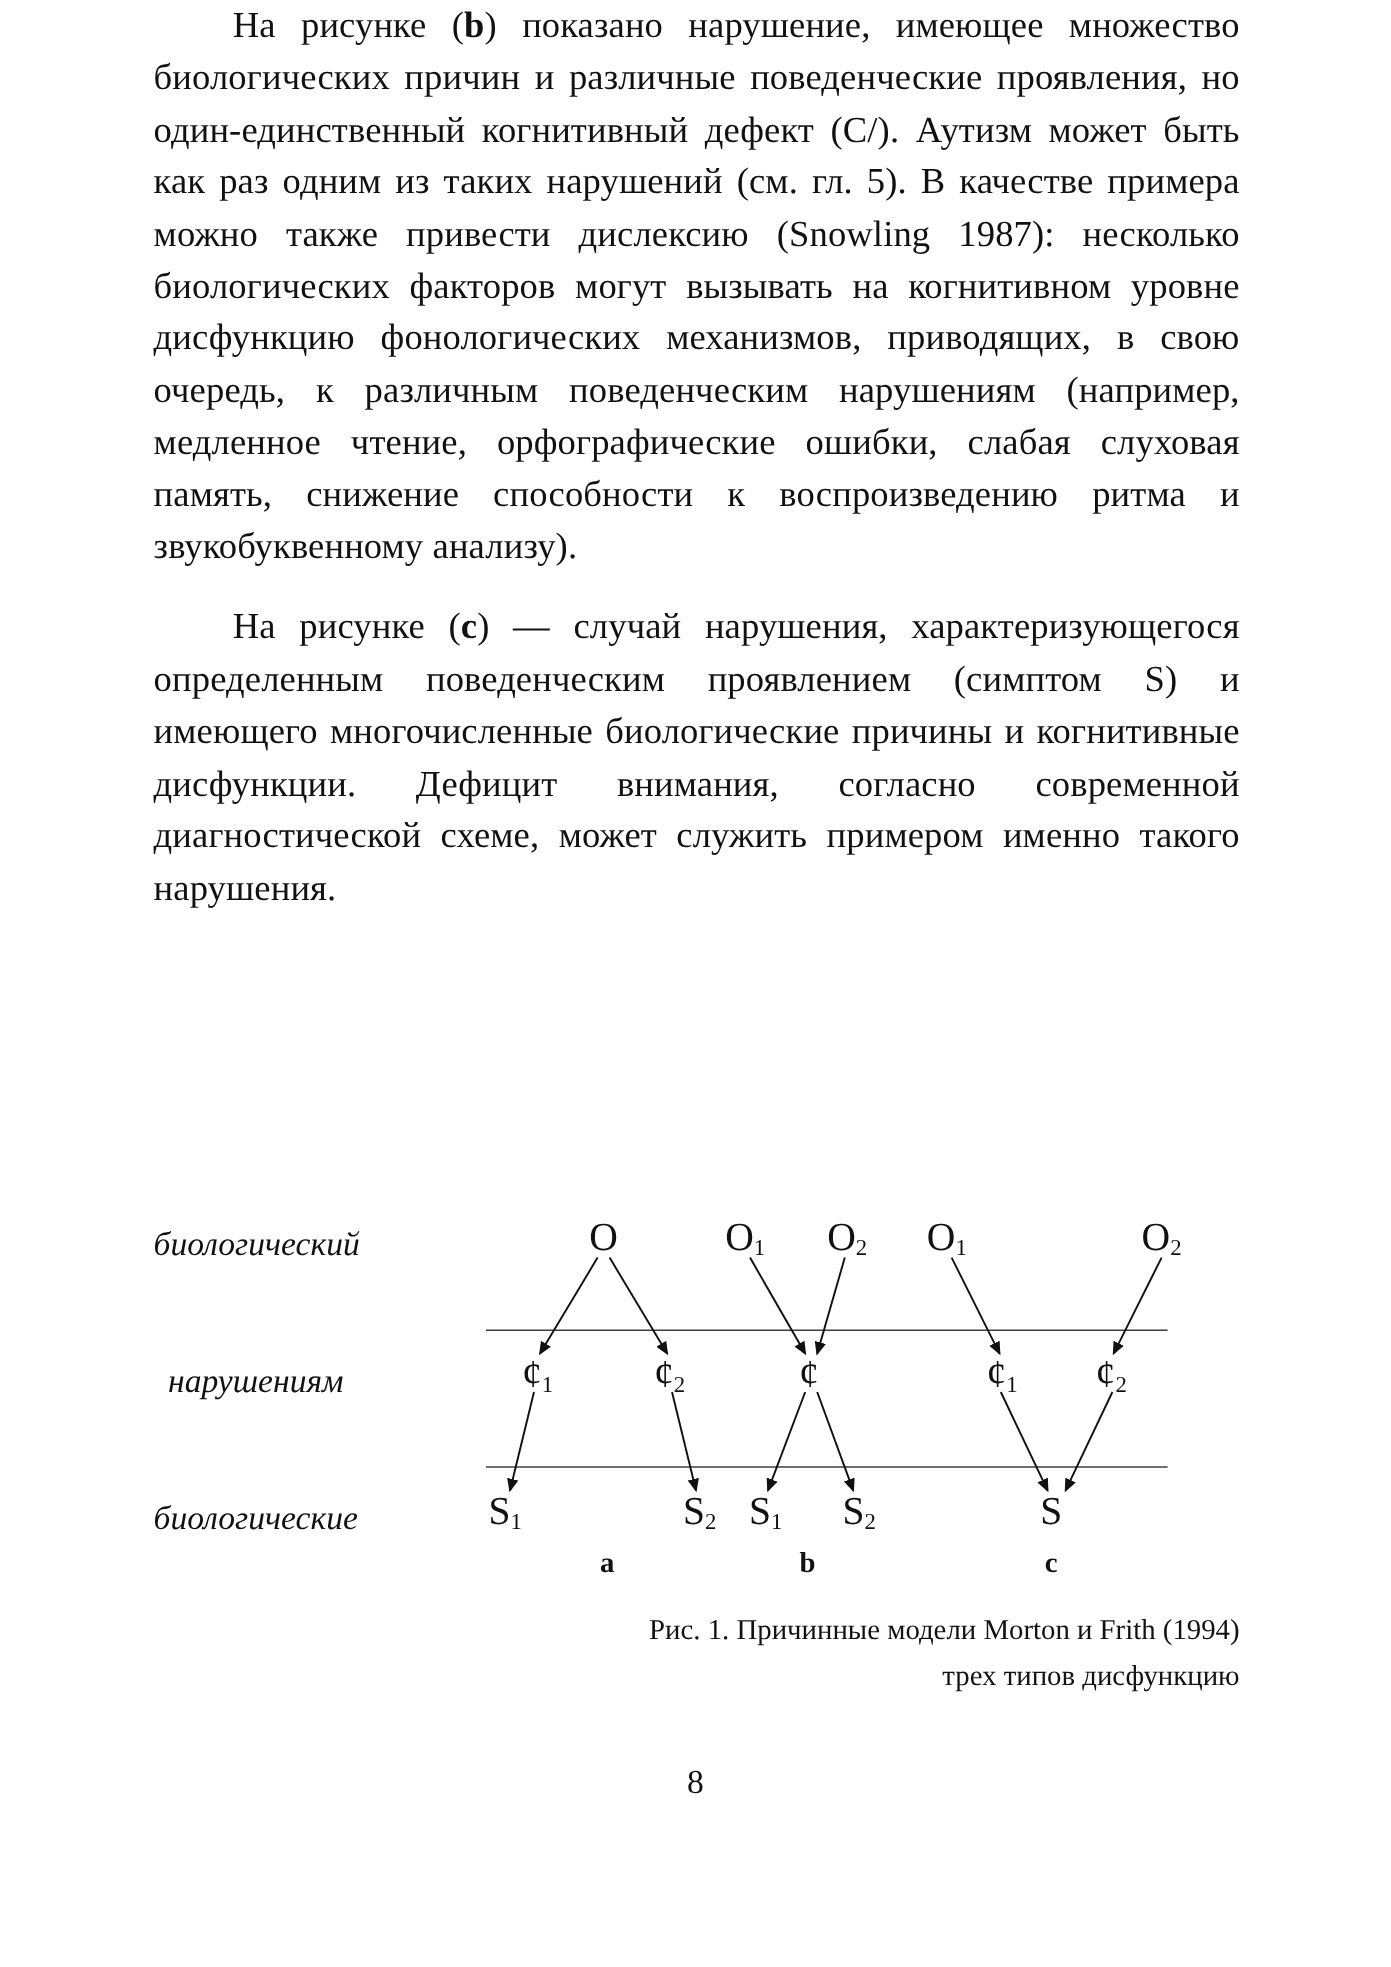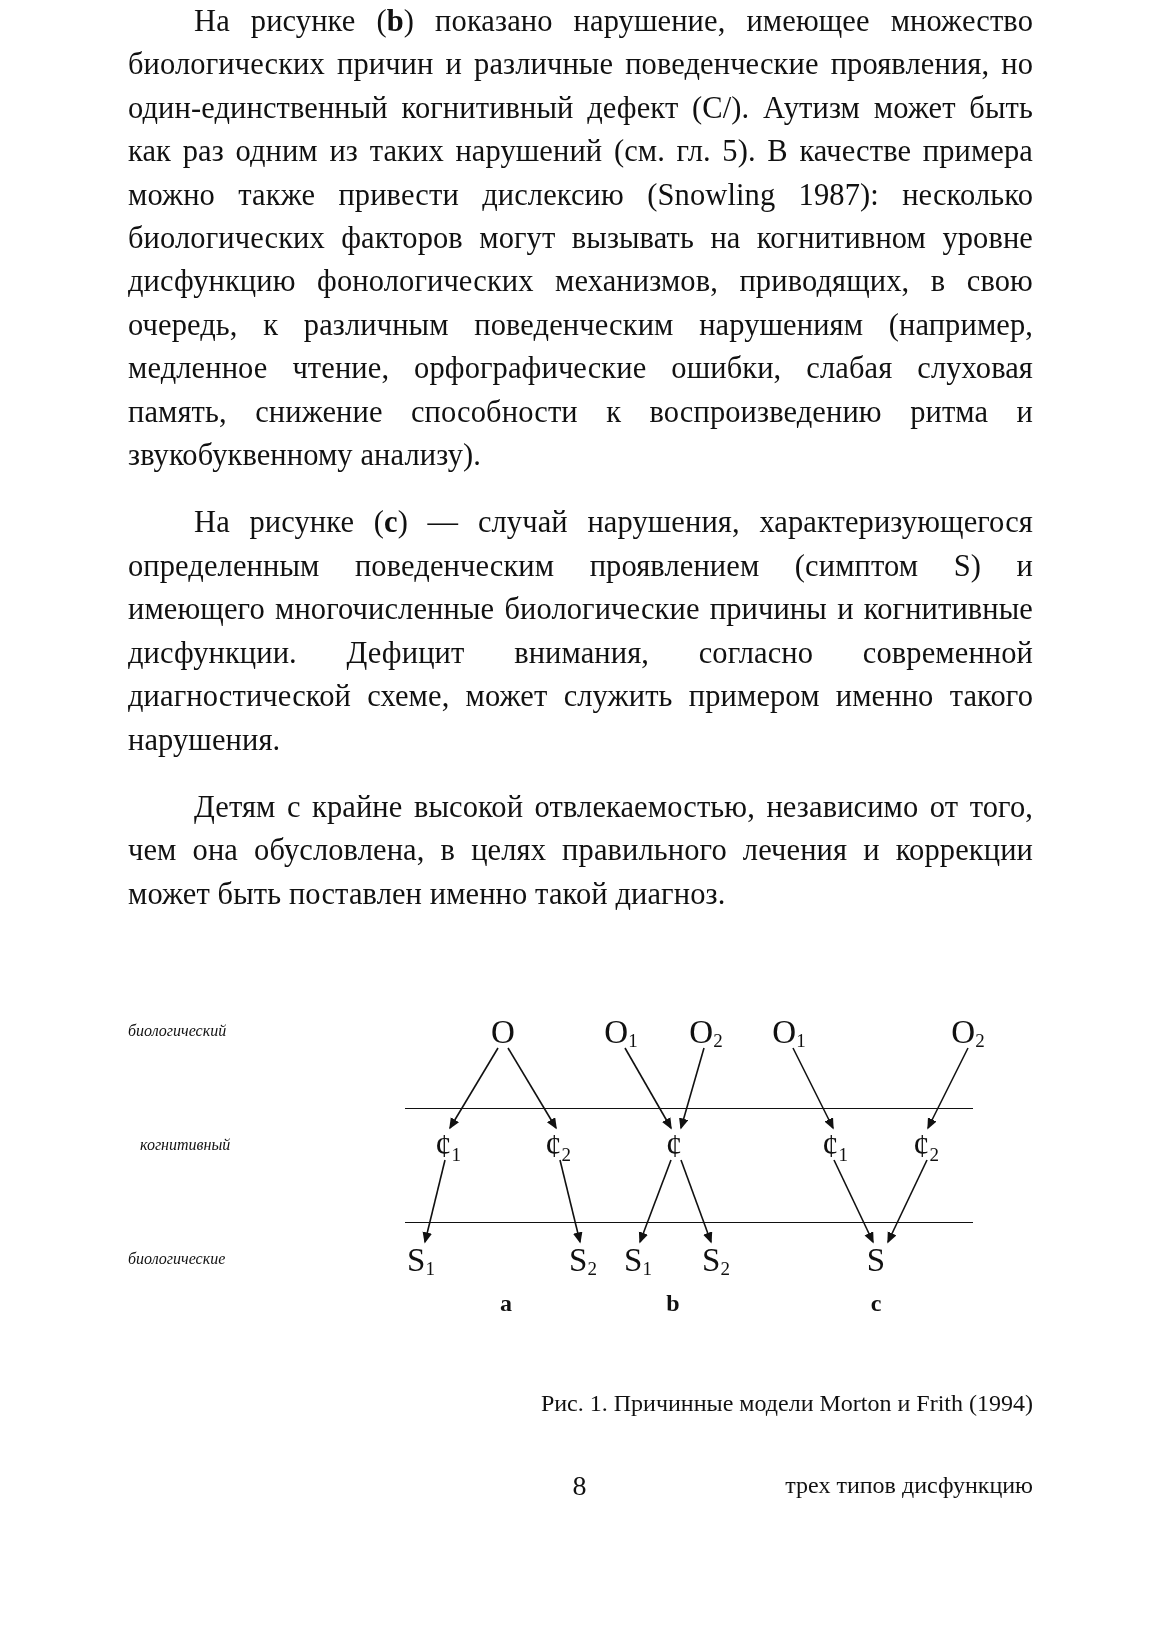--- a/index.html
+++ b/index.html
@@ -41,21 +41,21 @@
   .figure {
     position: absolute;
     left: 128px;
     top: 1000px;
     width: 905px;
     height: 330px;
   }
   .fig-label {
     position: absolute;
     font-style: italic;
-    font-size: 16px;
+    font-size: 28px;
     font-family: "Liberation Serif", serif;
     white-space: nowrap;
     color: #111;
     text-align: center;
   }
   .row-line {
     position: absolute;
     height: 1px;
     background: #111;
     left: 277px;
@@ -84,21 +84,21 @@
   .caption {
     position: absolute;
     left: 128px;
     top: 1340px;
     width: 905px;
     font-size: 24px;
     line-height: 38px;
     text-align: right;
     color: #111;
   }
-  .caption div { display: block; margin-top: 44px; }
+  .caption div { display: block; }
   .page-number {
     position: absolute;
     left: 0;
     top: 1470px;
     width: 1159px;
     text-align: center;
     font-size: 28px;
     color: #111;
   }
   svg.arrows {
@@ -110,21 +110,20 @@
   }
 </style>
 </head>
 <body>
 
 <div class="page">
 
   <div class="text-block">
     <p class="para">На рисунке (<b>b</b>) показано нарушение, имеющее множество биологических причин и различные поведенческие проявления, но один-единственный когнитивный дефект (C/). Аутизм может быть как раз одним из таких нарушений (см. гл. 5). В качестве примера можно также привести дислексию (Snowling 1987): несколько биологических факторов могут вызывать на когнитивном уровне дисфункцию фонологических механизмов, приводящих, в свою очередь, к различным поведенческим нарушениям (например, медленное чтение, орфографические ошибки, слабая слуховая память, снижение способности к воспроизведению ритма и звукобуквенному анализу).</p>
     <p class="para">На рисунке (<b>c</b>) — случай нарушения, характеризующегося определенным поведенческим проявлением (симптом S) и имеющего многочисленные биологические причины и когнитивные дисфункции. Дефицит внимания, согласно современной диагностической схеме, может служить примером именно такого нарушения.</p>
-    <p class="para last">Детям с крайне высокой отвлекаемостью, независимо от того, чем она обусловлена, в целях правильного лечения и коррекции может быть поставлен именно такой диагноз.</p>
   </div>
 
   <div class="figure">
 
     <div class="row-line" style="top:108px;"></div>
     <div class="row-line" style="top:222px;"></div>
 
     <svg class="arrows" viewBox="0 0 905 330">
       <defs>
         <marker id="ah" markerWidth="8" markerHeight="8" refX="6" refY="3" orient="auto">
@@ -145,21 +144,21 @@
       <line x1="553" y1="160" x2="583" y2="242" stroke="#111" stroke-width="1.6" marker-end="url(#ah)"></line>
 
       <line x1="665" y1="48" x2="705" y2="128" stroke="#111" stroke-width="1.6" marker-end="url(#ah)"></line>
       <line x1="840" y1="48" x2="800" y2="128" stroke="#111" stroke-width="1.6" marker-end="url(#ah)"></line>
 
       <line x1="706" y1="160" x2="745" y2="242" stroke="#111" stroke-width="1.6" marker-end="url(#ah)"></line>
       <line x1="799" y1="160" x2="760" y2="242" stroke="#111" stroke-width="1.6" marker-end="url(#ah)"></line>
     </svg>
 
     <div class="fig-label" style="left:0px; top:22px;">биологический</div>
-    <div class="fig-label" style="left:12px; top:136px;">когнитивный</div>
+    <div class="fig-label" style="left:12px; top:136px;">нарушениям</div>
     <div class="fig-label" style="left:0px; top:250px;">биологические</div>
 
     <div class="node" style="left:375px; top:14px;"><span>O</span><sub></sub></div>
     <div class="node" style="left:493px; top:14px;"><span>O</span><sub>1</sub></div>
     <div class="node" style="left:578px; top:14px;"><span>O</span><sub>2</sub></div>
     <div class="node" style="left:661px; top:14px;"><span>O</span><sub>1</sub></div>
     <div class="node" style="left:840px; top:14px;"><span>O</span><sub>2</sub></div>
 
     <div class="node" style="left:320px; top:128px;"><span>¢</span><sub>1</sub></div>
     <div class="node" style="left:430px; top:128px;"><span>¢</span><sub>2</sub></div>

